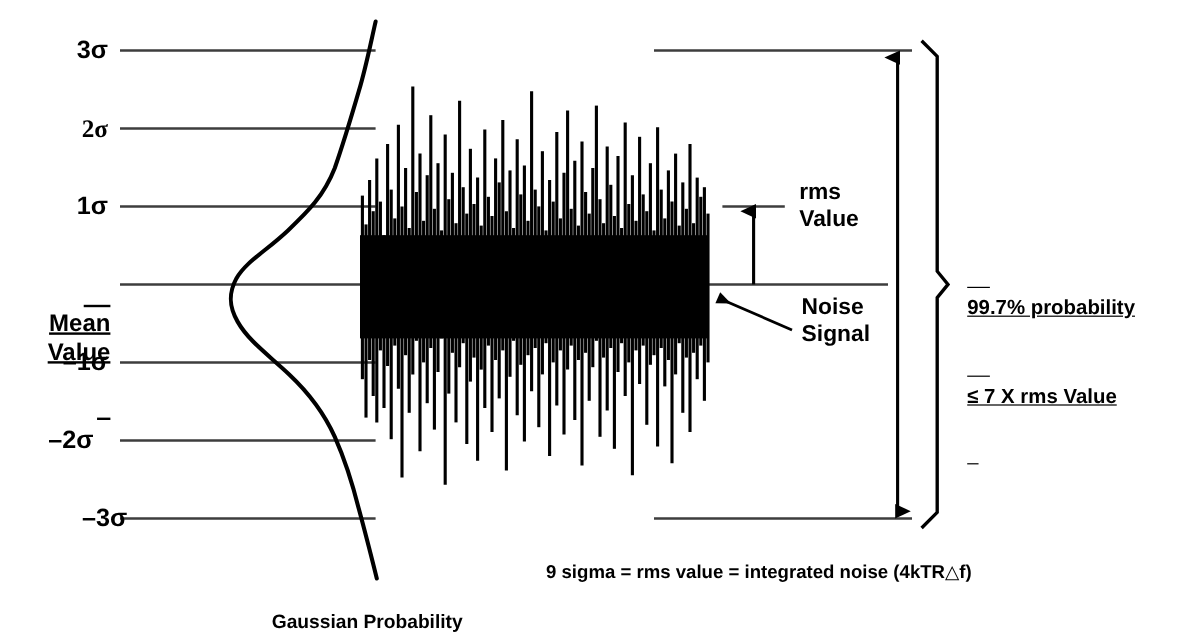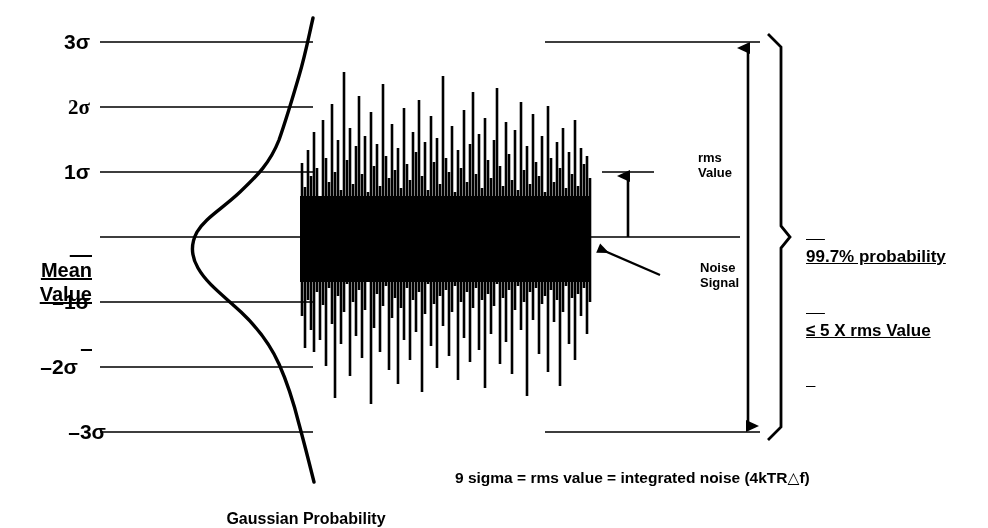--- a/index.html
+++ b/index.html
@@ -3,21 +3,21 @@
 <meta charset="utf-8">
 <style>
   html,body{margin:0;padding:0;background:#ffffff;}
   body{width:988px;height:528px;position:relative;overflow:hidden;
        font-family:"Liberation Sans","DejaVu Sans",sans-serif;color:#000;}
   #stage{position:absolute;left:0;top:0;width:988px;height:528px;}
   svg.layer{position:absolute;left:0;top:0;width:988px;height:528px;}
   .lbl{position:absolute;font-weight:bold;white-space:pre;line-height:1.18;}
   .sig{font-size:21px;text-align:right;width:74px;}
   .meanlbl{font-size:20px;text-align:right;width:86px;}
-  .annot{font-size:13px;margin-left:32px;}
+  .annot{font-size:19px;}
   .cap{font-size:16px;text-align:center;}
   .rightnote{font-size:17px;line-height:1.45;text-decoration:underline;}
   .formula{font-size:15.5px;}
 </style>
 </head>
 <body>
 
 <div id="stage">
 
   <svg class="layer" viewBox="0 0 988 528">
@@ -178,26 +178,26 @@
   <div class="lbl meanlbl" style="left:6px;top:212px;text-decoration:underline;">
     <div style="white-space:pre;">Mean
 Value</div>
   </div>
   <div class="lbl sig" style="left:16px;top:290px;">–1σ</div>
   <div class="lbl sig" style="left:4px;top:355px;">–2σ</div>
   <div class="lbl sig" style="left:32px;top:420px;">–3σ</div>
 
   <div class="lbl annot" style="left:666px;top:150px;">rms
 Value</div>
-  <div class="lbl annot" style="left:668px;top:260px;">Noise
+  <div class="lbl annot" style="left:668px;top:246px;">Noise
 Signal</div>
 
   <div class="lbl rightnote" style="left:806px;top:196px;">
     <div>99.7% probability</div>
-    <div>≤ 5 X rms Value</div>
+    <div>≤ 7 X rms Value</div>
   </div>
 
   <div class="lbl cap" style="left:182px;top:472px;width:248px;">
     <div>Gaussian Probability</div>
     
   </div>
 
   <div class="lbl formula" style="left:455px;top:469px;">9 sigma = rms value = integrated noise (4kTR△f)</div>
 
 </div>

